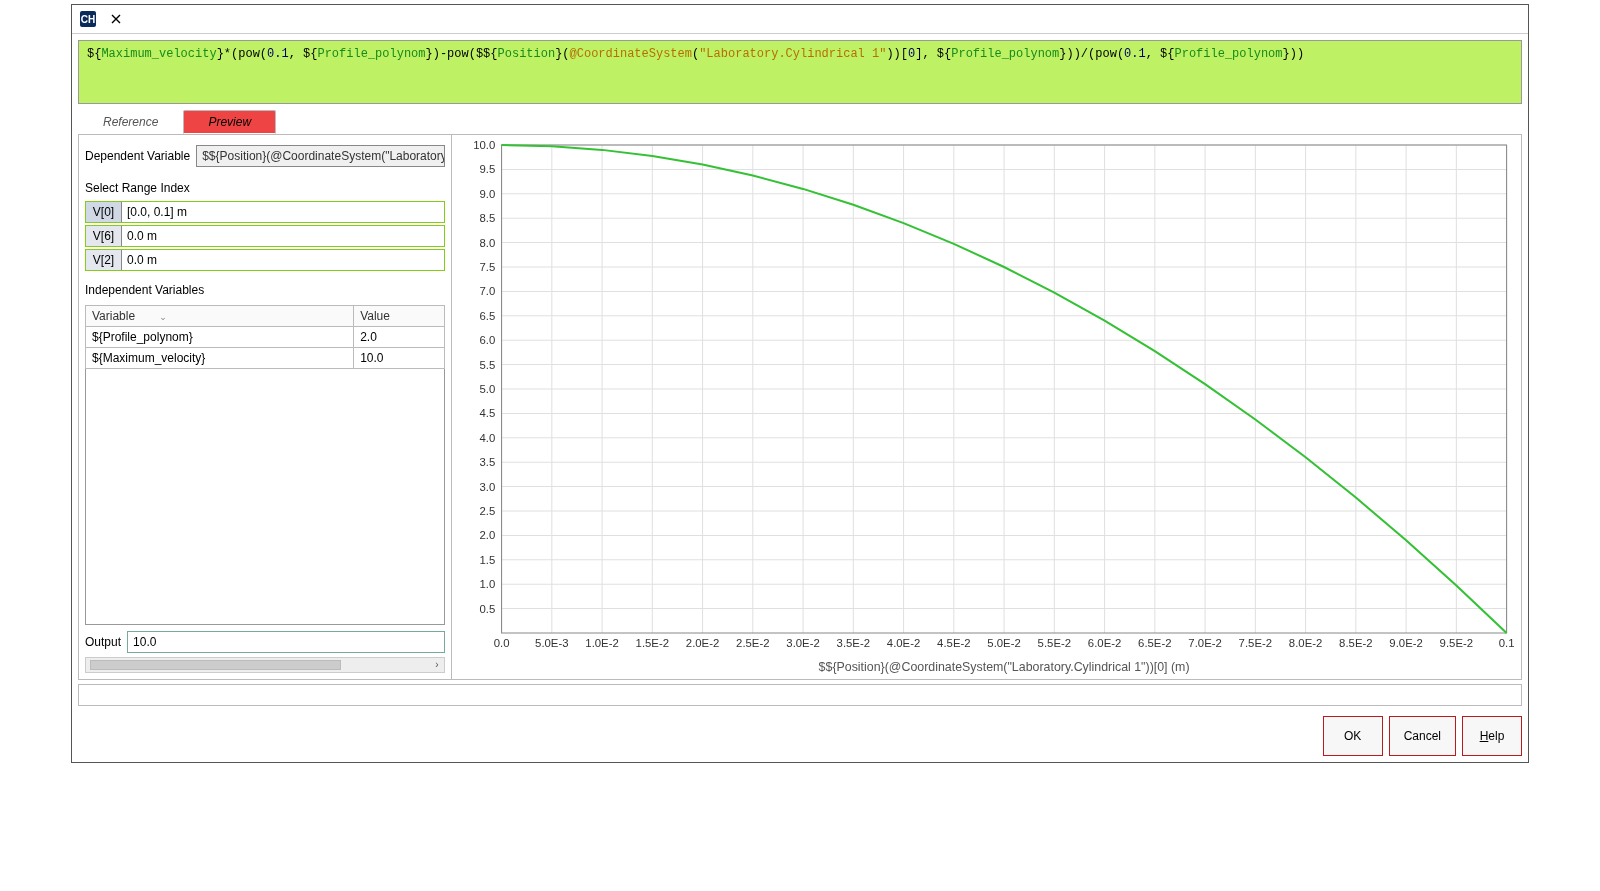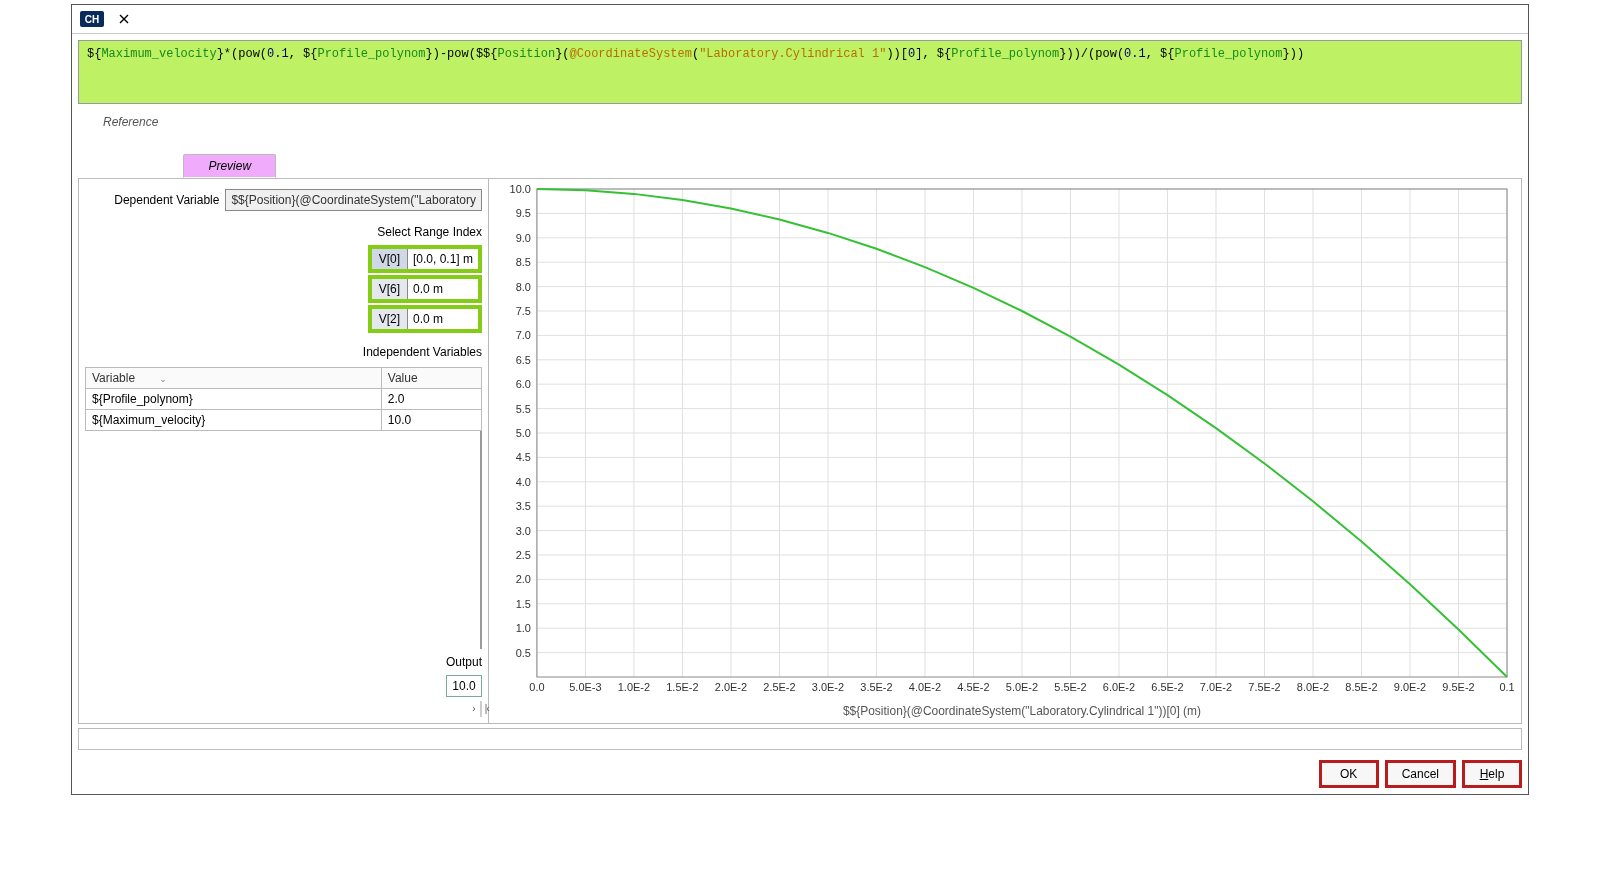--- a/index.html
+++ b/index.html
@@ -1,75 +1,75 @@
 <!DOCTYPE html>
 <html><head>
 <meta charset="utf-8">
 <style>
   * { box-sizing: border-box; }
   html, body { margin:0; padding:0; font-family: "Segoe UI", Tahoma, sans-serif; font-size:12px; color:#000; background:#fff; }
   .window { width:1458px; border:1px solid #555; margin:4px auto; background:#fff; }
   .titlebar { display:flex; align-items:center; padding:4px 8px; border-bottom:1px solid #ccc; }
-  .titlebar .icon-app { width:24px; height:16px; background:#0a2a5c; color:#fff; font-size:10px; font-weight:bold; display:flex; align-items:center; justify-content:center; border-radius:2px; margin-right:6px; }
+  .titlebar .icon-app { width:16px; height:16px; background:#0a2a5c; color:#fff; font-size:10px; font-weight:bold; display:flex; align-items:center; justify-content:center; border-radius:2px; margin-right:6px; }
   .titlebar .title { flex:1; }
   .titlebar .close-btn { width:28px; height:20px; display:flex; align-items:center; justify-content:center; cursor:pointer; }
   .titlebar .close-btn svg { width:10px; height:10px; }
   .formula-wrap { margin:6px; border:1px solid #999; background:#bef264; padding:6px 8px 40px 8px; font-family: Consolas, "Courier New", monospace; font-size:12px; white-space:pre; overflow-x:auto; }
   .tok-var   { color:#198a19; font-weight:500; }
   .tok-op    { color:#000; }
   .tok-anno  { color:#b76e00; }
   .tok-str   { color:#b76e00; }
   .tok-num   { color:#006; }
   .formula-wrap .line { min-height:1.3em; }
 
   .tabbar { display:flex; margin:6px 6px 0 6px;font-style:italic; }
   .tab { border:1px solid transparent; padding:4px 24px; cursor:pointer; font-size:12px; }
   .tab.inactive { color:#555; }
-  .tab.active { border:1px solid #bbb; border-bottom:1px solid #fff; background:#f0abfc; border-radius:2px 2px 0 0;margin-top:44px; }
+  .tab.active { border:1px solid #bbb; border-bottom:1px solid #fff; background:#ef4444; border-radius:2px 2px 0 0; }
 
   .content { display:flex; margin:0 6px 4px 6px; border-top:1px solid #bbb; }
-  .left-pane { width:411px; border:1px solid #bbb; border-top:none; padding:6px; display:flex; flex-direction:column;align-items:flex-end; }
+  .left-pane { width:374px; border:1px solid #bbb; border-top:none; padding:6px; display:flex; flex-direction:column; }
   .right-pane { flex:1; border:1px solid #bbb; border-top:none; border-left:none; padding:2px; }
 
   .field-row { display:flex; align-items:center; margin:4px 0; gap:6px; }
   .field-row label { white-space:nowrap; }
   .ro-box { flex:1; border:1px solid #888; background:#f0f0f0; padding:3px 5px; color:#333; overflow:hidden; white-space:nowrap; }
 
   .section-label { margin:10px 0 4px 0; }
-  .range-entry { display:flex; align-items:stretch; margin:2px 0; border:4px solid #84cc16; }
+  .range-entry { display:flex; align-items:stretch; margin:2px 0; border:1px solid #84cc16; }
   .range-entry .idx { background:#e4e8ee; border-right:1px solid #888; padding:3px 5px; width:36px; text-align:center; }
   .range-entry .val { flex:1; padding:3px 5px; }
   .range-entry.sel .idx { background:#d0d8e6; }
 
   .vars-table { width:100%; border:1px solid #999; border-collapse:collapse; margin-top:4px; }
   .vars-table th, .vars-table td { border:1px solid #bbb; padding:3px 6px; text-align:left; font-weight:normal; }
   .vars-table th { background:#fafafa; color:#333; }
   .vars-table th .sort-ind { font-size:9px; color:#888; margin-left:24px; }
   .vars-body-pad { flex:1; border:1px solid #999; border-top:none; }
 
-  .output-row { display:flex; align-items:center; margin:6px 0 0 0; gap:6px;flex-direction:column; }
+  .output-row { display:flex; align-items:center; margin:6px 0 0 0; gap:6px; }
   .output-row .val { flex:1; border:1px solid #7a9; padding:3px 5px; }
 
   .h-scroll { height:16px; background:#eee; border:1px solid #ccc; margin-top:4px; position:relative; }
   .h-scroll .thumb { position:absolute; left:4px; top:2px; height:10px; width:70%; background:#ccc; border:1px solid #bbb; }
   .h-scroll .arrow { position:absolute; top:0; width:14px; height:100%; display:flex; align-items:center; justify-content:center; color:#555; font-size:10px; }
   .h-scroll .arrow.left { left:0; }
   .h-scroll .arrow.right { right:0; }
 
   .plot-area { position:relative; width:100%; height:540px; }
   .plot-area svg { width:100%; height:100%; }
   .axis-label { font-size:12px; fill:#555; }
   .tick-label { font-size:11px; fill:#333; }
   .grid-line { stroke:#e0e0e0; stroke-width:1; }
   .axis-line { stroke:#888; stroke-width:1; }
   .curve { stroke:#35c135; stroke-width:2; fill:none; }
 
   .msg-bar { margin:4px 6px; height:22px; border:1px solid #bbb; }
   .button-row { display:flex; justify-content:flex-end; gap:6px; padding:6px; }
-  .btn { min-width:60px; padding:4px 14px; border:3px solid #b91c1c; background:#f7f7f7; cursor:pointer; text-align:center; }
+  .btn { min-width:60px; padding:12px 14px; border:1px solid #b91c1c; background:#f7f7f7; cursor:pointer; text-align:center; }
   .btn u { text-decoration:underline; }
 </style>
 </head>
 <body>
 
 <div class="window">
 
   <div class="titlebar">
     <div class="icon-app">CH</div>
     <div class="close-btn">

